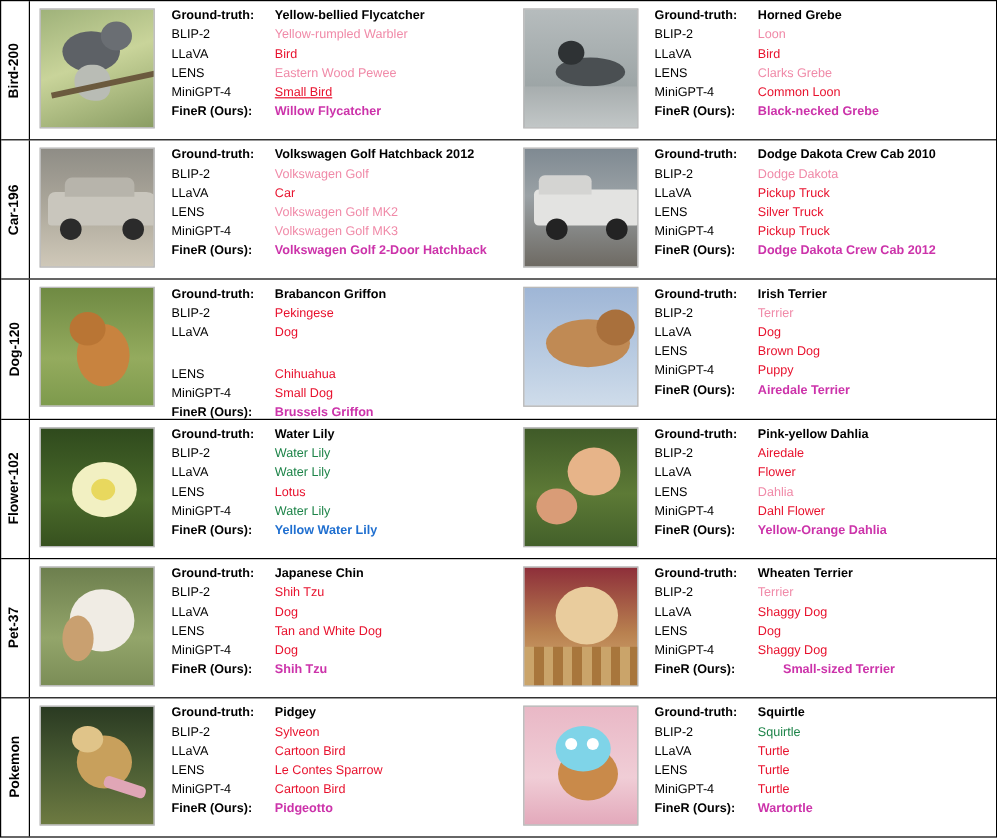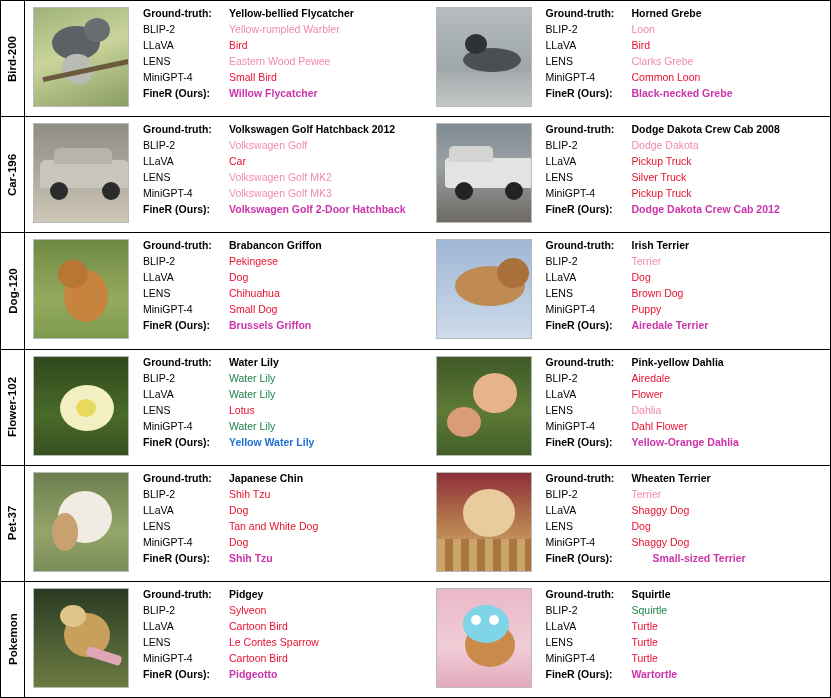--- a/index.html
+++ b/index.html
@@ -150,21 +150,21 @@
             <div class="pred-line">
               <div class="pred-key">LLaVA</div>
               <div class="pred-val" style="color: rgb(232, 17, 45);">Bird</div>
             </div>
             <div class="pred-line">
               <div class="pred-key">LENS</div>
               <div class="pred-val" style="color: rgb(240, 138, 168);">Eastern Wood Pewee</div>
             </div>
             <div class="pred-line">
               <div class="pred-key">MiniGPT-4</div>
-              <div class="pred-val" style="color: rgb(232, 17, 45);">Small Bird</div>
+              <div class="pred-val" style="color: rgb(232, 17, 45); text-decoration: underline;">Small Bird</div>
             </div>
             <div class="pred-line ours">
               <div class="pred-key">FineR (Ours):</div>
               <div class="pred-val" style="color: rgb(204, 51, 170); font-weight: bold;">Willow Flycatcher</div>
             </div>
           </div>
         </div>
         <div class="half">
           <div class="thumb-wrap">
             <div class="thumb">
@@ -251,21 +251,21 @@
               <div class="sky" style="background:linear-gradient(180deg,#7f8a92 0%,#9aa1a5 40%,#6e6a63 100%)"></div>
       <div class="bar" style="left:8px;top:34px;width:88px;height:30px;background:#e3e3e1;border-radius:4px;"></div>
       <div class="bar" style="left:12px;top:22px;width:44px;height:16px;background:#d4d4d2;border-radius:5px 5px 0 0;"></div>
       <div class="blob" style="left:18px;top:58px;width:18px;height:18px;background:#232323;"></div>
       <div class="blob" style="left:68px;top:58px;width:18px;height:18px;background:#232323;"></div>
             </div>
           </div>
           <div class="preds">
             <div class="pred-line gt">
               <div class="pred-key">Ground-truth:</div>
-              <div class="pred-val" style="color: rgb(0, 0, 0); font-weight: bold;">Dodge Dakota Crew Cab 2008</div>
+              <div class="pred-val" style="color: rgb(0, 0, 0); font-weight: bold;">Dodge Dakota Crew Cab 2010</div>
             </div>
             <div class="pred-line">
               <div class="pred-key">BLIP-2</div>
               <div class="pred-val" style="color: rgb(240, 138, 168);">Dodge Dakota</div>
             </div>
             <div class="pred-line">
               <div class="pred-key">LLaVA</div>
               <div class="pred-val" style="color: rgb(232, 17, 45);">Pickup Truck</div>
             </div>
             <div class="pred-line">
@@ -305,21 +305,21 @@
             <div class="pred-line">
               <div class="pred-key">BLIP-2</div>
               <div class="pred-val" style="color: rgb(232, 17, 45);">Pekingese</div>
             </div>
             <div class="pred-line">
               <div class="pred-key">LLaVA</div>
               <div class="pred-val" style="color: rgb(232, 17, 45);">Dog</div>
             </div>
             <div class="pred-line">
               <div class="pred-key">LENS</div>
-              <div class="pred-val" style="color: rgb(232, 17, 45);">Chihuahua</div>
+              <div class="pred-val" style="color: rgb(232, 17, 45); margin-top: 19px;">Chihuahua</div>
             </div>
             <div class="pred-line">
               <div class="pred-key">MiniGPT-4</div>
               <div class="pred-val" style="color: rgb(232, 17, 45);">Small Dog</div>
             </div>
             <div class="pred-line ours">
               <div class="pred-key">FineR (Ours):</div>
               <div class="pred-val" style="color: rgb(204, 51, 170); font-weight: bold;">Brussels Griffon</div>
             </div>
           </div>

